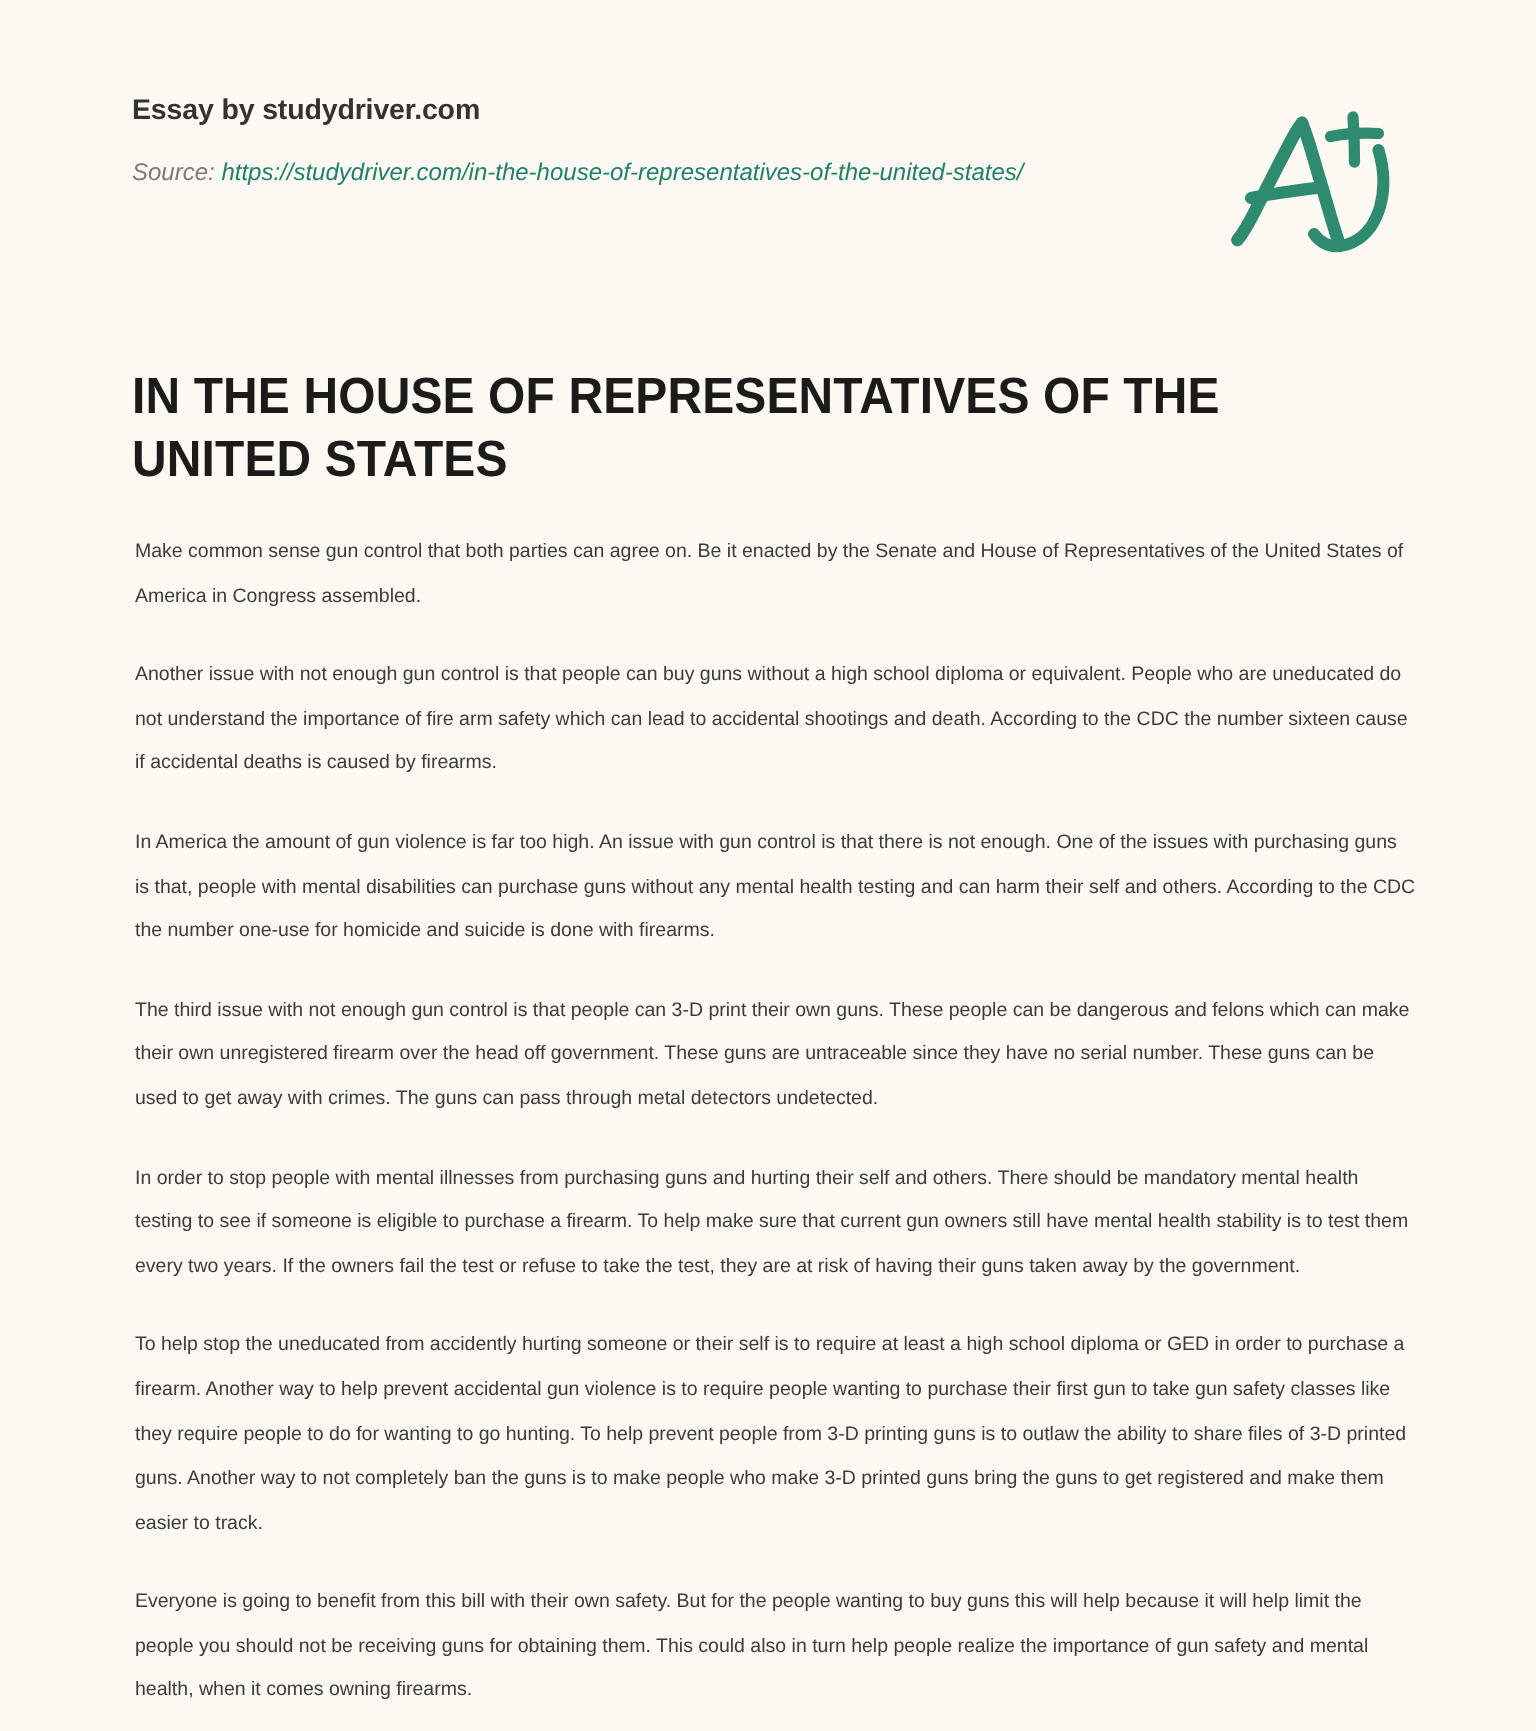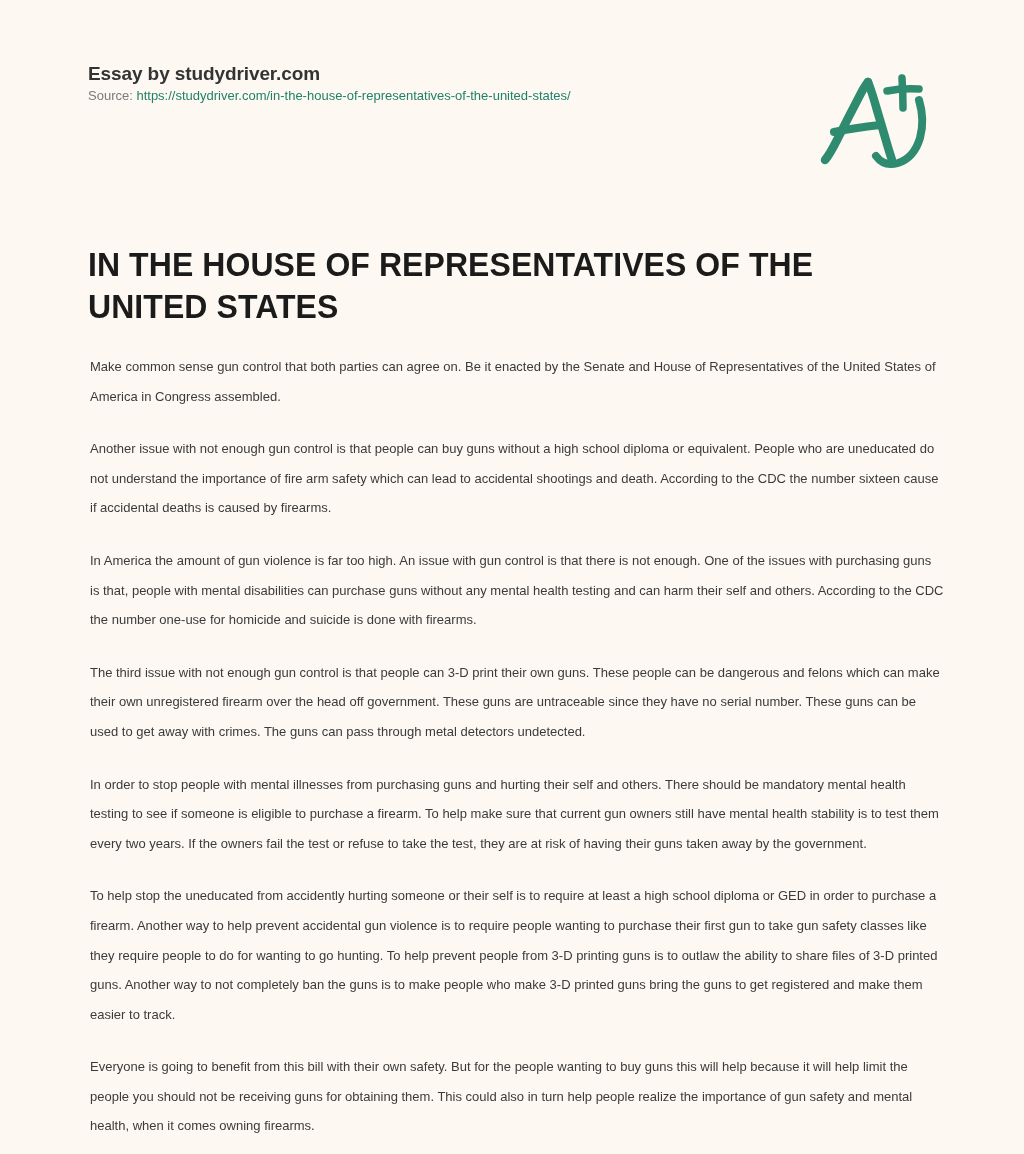--- a/index.html
+++ b/index.html
@@ -31,23 +31,25 @@
   }
   .byline {
     font-size: 19px;
     font-weight: bold;
     color: #333333;
     letter-spacing: -0.1px;
     line-height: 24px;
     margin: 0;
   }
   .source-row {
-    font-size: 13px;
+    margin-top: 20px;
+    font-size: 16px;
     line-height: 20px;
     white-space: nowrap;
+    font-style: italic;
   }
   .source-label {
     color: #7a7a7a;
   }
   .source-link {
     color: #21806A;
     text-decoration: none;
   }
 
   

